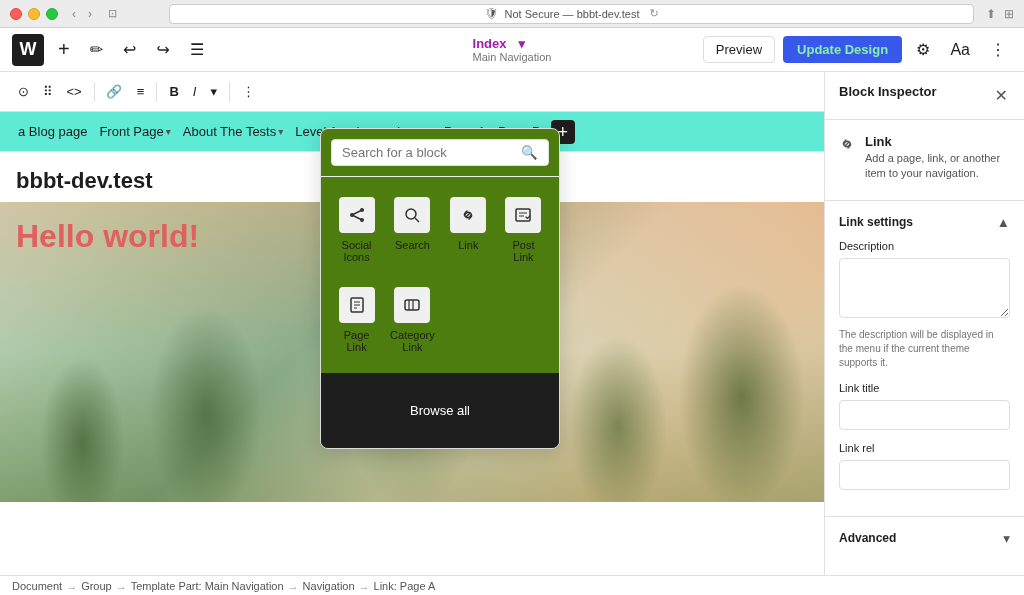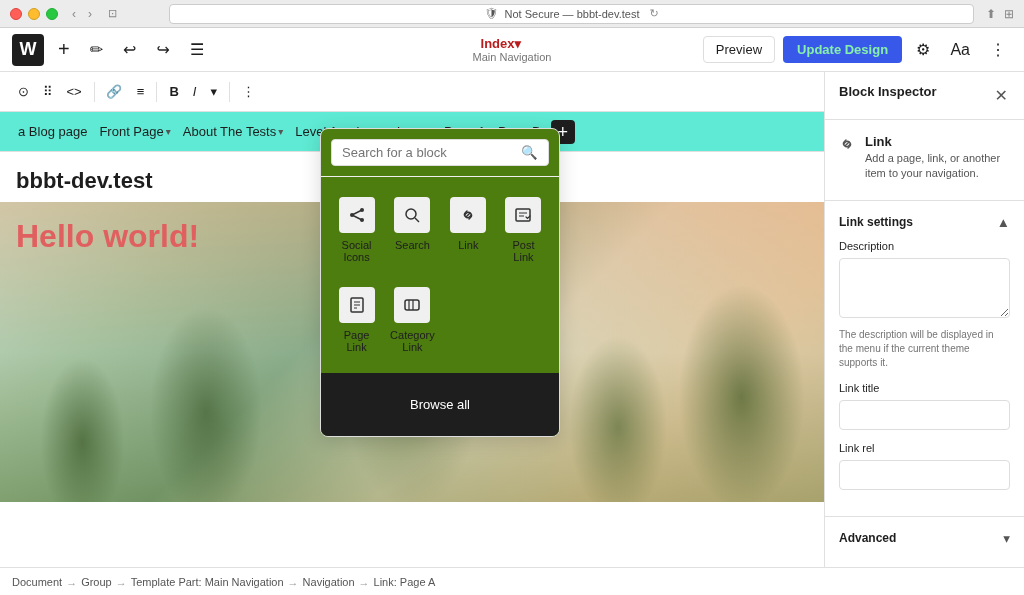--- a/index.html
+++ b/index.html
@@ -77,22 +77,22 @@
     .toolbar-btn-primary {
       background: #3858e9; color: #86efac; border: none;
       padding: 6px 14px; border-radius: 4px; font-size: 13px; font-weight: 600;
       cursor: pointer;
     }
     .toolbar-center {
       position: absolute; left: 50%; transform: translateX(-50%);
       text-align: center;
     }
     .toolbar-center-title {
-      font-size: 13px; font-weight: 600; color: #b91c1c;
-      display: flex; align-items: center; gap: 0; cursor: pointer; margin-left: 8px;
+      font-size: 13px; font-weight: 600; color: #a21caf;
+      display: flex; align-items: center; gap: 12px; cursor: pointer;
     }
     .toolbar-center-sub { font-size: 11px; color: #757575; }
     .toolbar-right {
       margin-left: auto;
       display: flex; align-items: center; gap: 8px;
     }
     .preview-btn {
       background: none; border: 1px solid #ddd;
       padding: 5px 12px; border-radius: 4px;
       font-size: 13px; cursor: pointer; color: #1e1e1e;
@@ -245,21 +245,21 @@
       background: #f0f0f0;
       border-radius: 4px;
       display: flex; align-items: center; justify-content: center;
       font-size: 18px; color: #333;
     }
     .inserter-item-label {
       font-size: 11px; color: #1e1e1e; text-align: center;
     }
     .inserter-browse {
       background: #1e1e1e; color: #fff;
-      text-align: center; padding: 24px;
+      text-align: center; padding: 30px;
       cursor: pointer; font-size: 13px; font-weight: 500;
     }
 
     
     .right-panel {
       width: 200px;
       background: #fff;
       border-left: 1px solid #e0e0e0;
       display: flex;
       flex-direction: column;
@@ -306,21 +306,21 @@
     .panel-field { margin-bottom: 12px; }
 
     .advanced-row {
       display: flex; align-items: center; justify-content: space-between;
       padding: 14px;
     }
     .advanced-label { font-size: 12px; font-weight: 600; color: #1e1e1e; }
 
     
     .status-bar {
-      height: 28px;
+      height: 20px;
       background: #fff;
       border-top: 1px solid #e0e0e0;
       display: flex;
       align-items: center;
       padding: 0 12px;
       font-size: 11px;
       color: #555;
       gap: 4px;
     }
     .status-sep { color: #999; }

